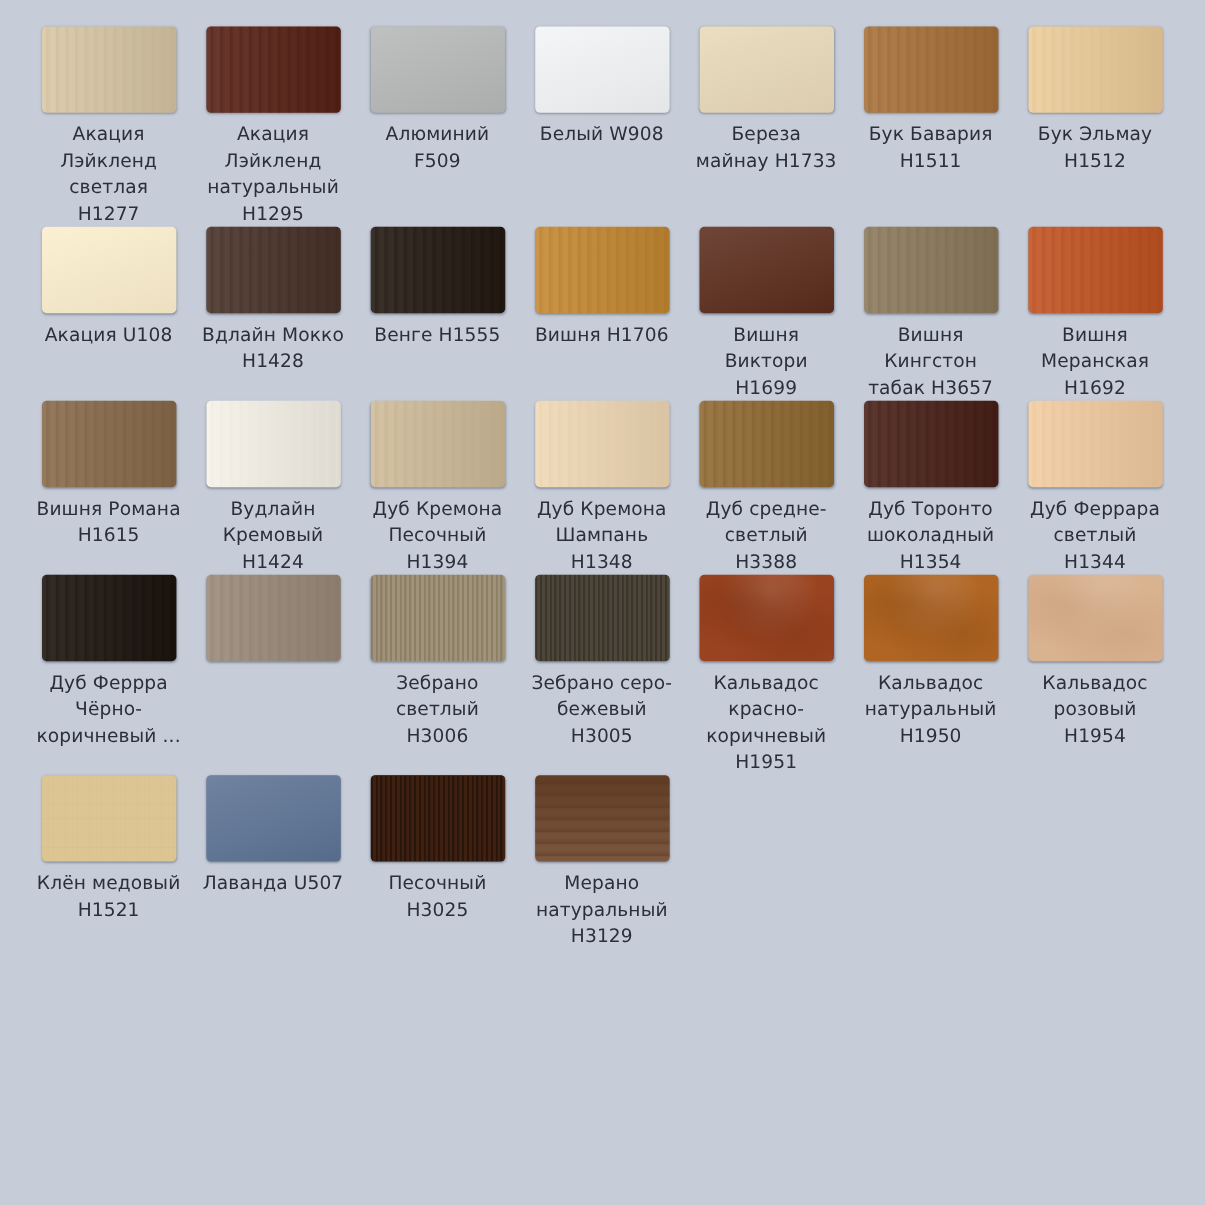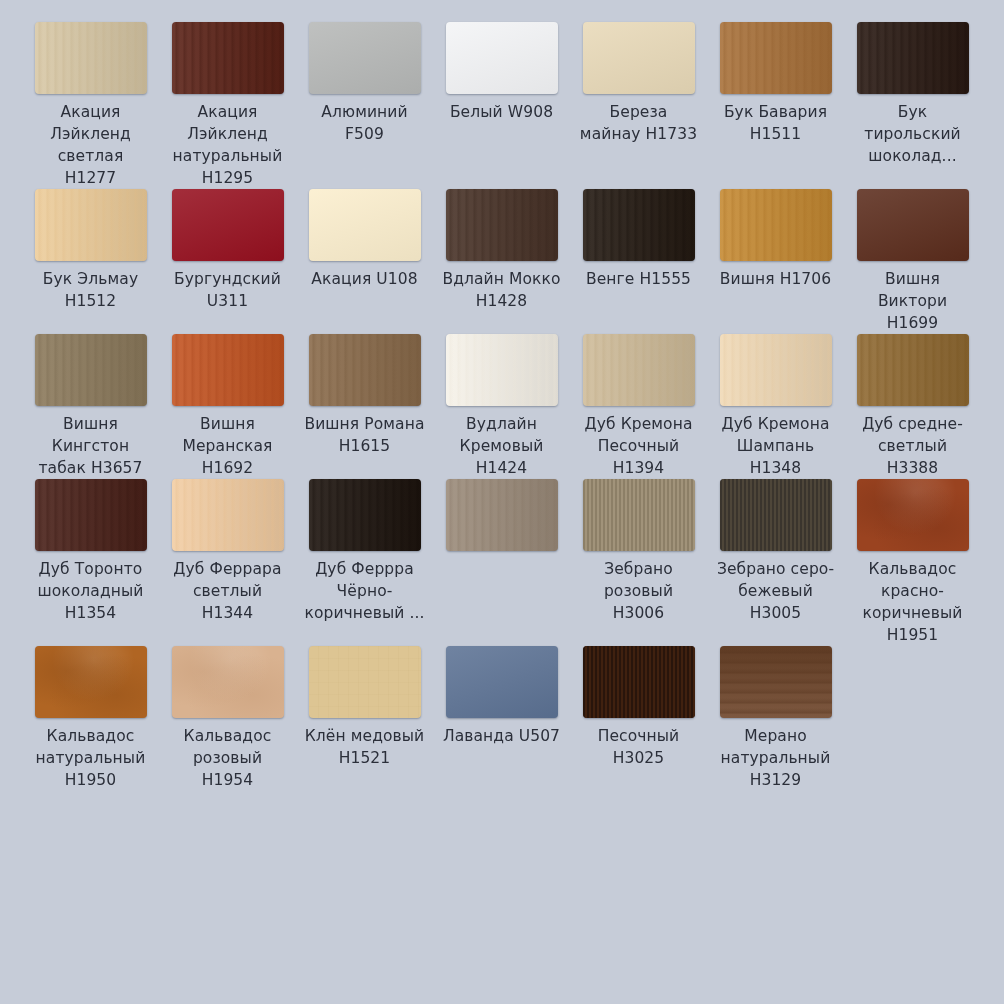--- a/index.html
+++ b/index.html
@@ -90,39 +90,27 @@
         <div class="grain" style="background: linear-gradient(160deg, rgba(255, 255, 255, 0.12), rgba(0, 0, 0, 0.06));"></div>
       </div>
       <div class="swatch-label">Береза майнау H1733</div>
     </div>
     <div class="swatch-cell row-0">
       <div class="swatch-chip" style="background: rgb(168, 113, 58);">
         <div class="grain" style="background: repeating-linear-gradient(90deg, rgba(143, 92, 43, 0) 0px, rgba(143, 92, 43, 0) 3px, rgba(143, 92, 43, 0.333) 4px, rgba(143, 92, 43, 0) 8px), linear-gradient(90deg, rgba(255, 255, 255, 0.1), rgba(0, 0, 0, 0.1));"></div>
       </div>
       <div class="swatch-label">Бук Бавария H1511</div>
     </div>
-    <div class="swatch-cell row-0">
-      <div class="swatch-chip" style="background: rgb(42, 26, 19);">
-        <div class="grain" style="background: repeating-linear-gradient(90deg, rgba(26, 14, 9, 0) 0px, rgba(26, 14, 9, 0) 3px, rgba(26, 14, 9, 0.333) 4px, rgba(26, 14, 9, 0) 8px), linear-gradient(90deg, rgba(255, 255, 255, 0.1), rgba(0, 0, 0, 0.1));"></div>
-      </div>
-      <div class="swatch-label">Бук тирольский шоколад...</div>
-    </div>
     <div class="swatch-cell row-1">
       <div class="swatch-chip" style="background: rgb(237, 205, 155);">
         <div class="grain" style="background: repeating-linear-gradient(90deg, rgba(224, 187, 133, 0) 0px, rgba(224, 187, 133, 0) 3px, rgba(224, 187, 133, 0.333) 4px, rgba(224, 187, 133, 0) 8px), linear-gradient(90deg, rgba(255, 255, 255, 0.1), rgba(0, 0, 0, 0.1));"></div>
       </div>
       <div class="swatch-label">Бук Эльмау H1512</div>
     </div>
     <div class="swatch-cell row-1">
-      <div class="swatch-chip" style="background: rgb(150, 16, 31);">
-        <div class="grain" style="background: linear-gradient(160deg, rgba(255, 255, 255, 0.12), rgba(0, 0, 0, 0.06));"></div>
-      </div>
-      <div class="swatch-label">Бургундский U311</div>
-    </div>
-    <div class="swatch-cell row-1">
       <div class="swatch-chip" style="background: rgb(251, 238, 205);">
         <div class="grain" style="background: linear-gradient(160deg, rgba(255, 255, 255, 0.12), rgba(0, 0, 0, 0.06));"></div>
       </div>
       <div class="swatch-label">Акация U108</div>
     </div>
     <div class="swatch-cell row-1">
       <div class="swatch-chip" style="background: rgb(73, 51, 40);">
         <div class="grain" style="background: repeating-linear-gradient(90deg, rgba(54, 36, 27, 0) 0px, rgba(54, 36, 27, 0) 3px, rgba(54, 36, 27, 0.333) 4px, rgba(54, 36, 27, 0) 8px), linear-gradient(90deg, rgba(255, 255, 255, 0.1), rgba(0, 0, 0, 0.1));"></div>
       </div>
       <div class="swatch-label">Вдлайн Мокко H1428</div>
@@ -207,21 +195,21 @@
     </div>
     <div class="swatch-cell row-3">
       <div class="swatch-chip" style="background: rgb(155, 139, 122);">
         <div class="grain" style="background: repeating-linear-gradient(90deg, rgba(133, 117, 100, 0) 0px, rgba(133, 117, 100, 0) 3px, rgba(133, 117, 100, 0.333) 4px, rgba(133, 117, 100, 0) 8px), linear-gradient(90deg, rgba(255, 255, 255, 0.1), rgba(0, 0, 0, 0.1));"></div>
       </div>
     </div>
     <div class="swatch-cell row-3">
       <div class="swatch-chip" style="background: rgb(161, 147, 122);">
         <div class="grain" style="background: repeating-linear-gradient(90deg, rgba(135, 122, 98, 0.8) 0px, rgba(135, 122, 98, 0.8) 1.5px, rgb(161, 147, 122) 2px, rgb(161, 147, 122) 4px);"></div>
       </div>
-      <div class="swatch-label">Зебрано розовый H3006</div>
+      <div class="swatch-label">Зебрано светлый H3006</div>
     </div>
     <div class="swatch-cell row-3">
       <div class="swatch-chip" style="background: rgb(78, 70, 57);">
         <div class="grain" style="background: repeating-linear-gradient(90deg, rgba(53, 48, 42, 0.8) 0px, rgba(53, 48, 42, 0.8) 1.5px, rgb(78, 70, 57) 2px, rgb(78, 70, 57) 4px);"></div>
       </div>
       <div class="swatch-label">Зебрано серо-бежевый H3005</div>
     </div>
     <div class="swatch-cell row-4">
       <div class="swatch-chip" style="background: rgb(154, 67, 32);">
         <div class="grain" style="background: radial-gradient(at 28% 35%, rgba(125, 51, 23, 0.533), transparent 55%), radial-gradient(at 72% 68%, rgba(125, 51, 23, 0.467), transparent 58%), radial-gradient(at 52% 20%, rgba(255, 255, 255, 0.16), transparent 50%);"></div>

